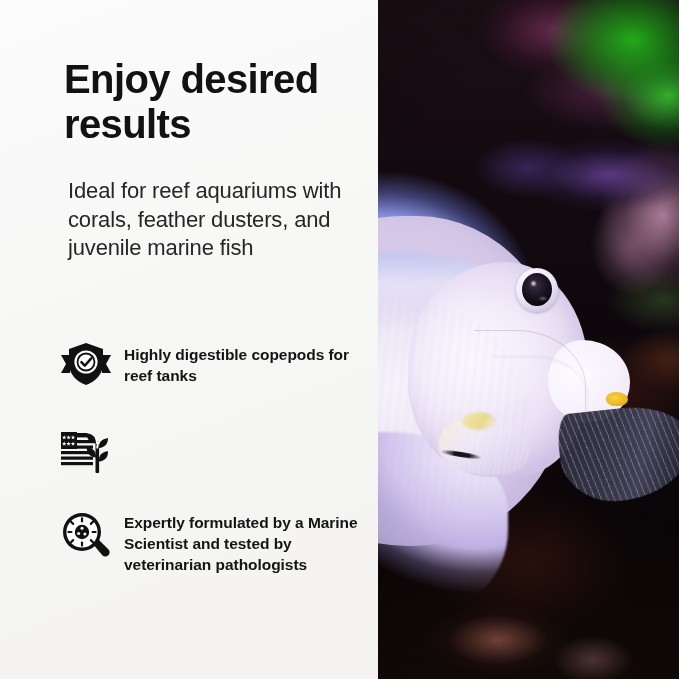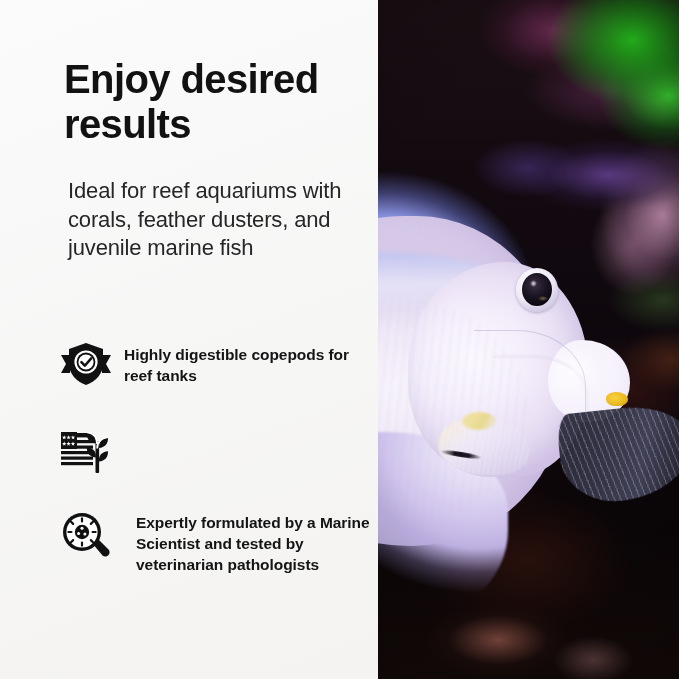--- a/index.html
+++ b/index.html
@@ -48,21 +48,21 @@
   .features {
     position:absolute;
     left:60px; top:338px;
     width:318px;
   }
   .feature {
     display:flex;
     align-items:flex-start;
     margin-bottom:34px;
   }
-  .feature:last-child { margin-bottom:0;gap:12px; }
+  .feature:last-child { margin-bottom:0; }
 
   .feature-icon {
     flex:0 0 52px;
     width:52px; height:52px;
     display:flex;
     align-items:center;
     justify-content:center;
     margin-right:12px;
   }
   .feature-icon svg { display:block; }

